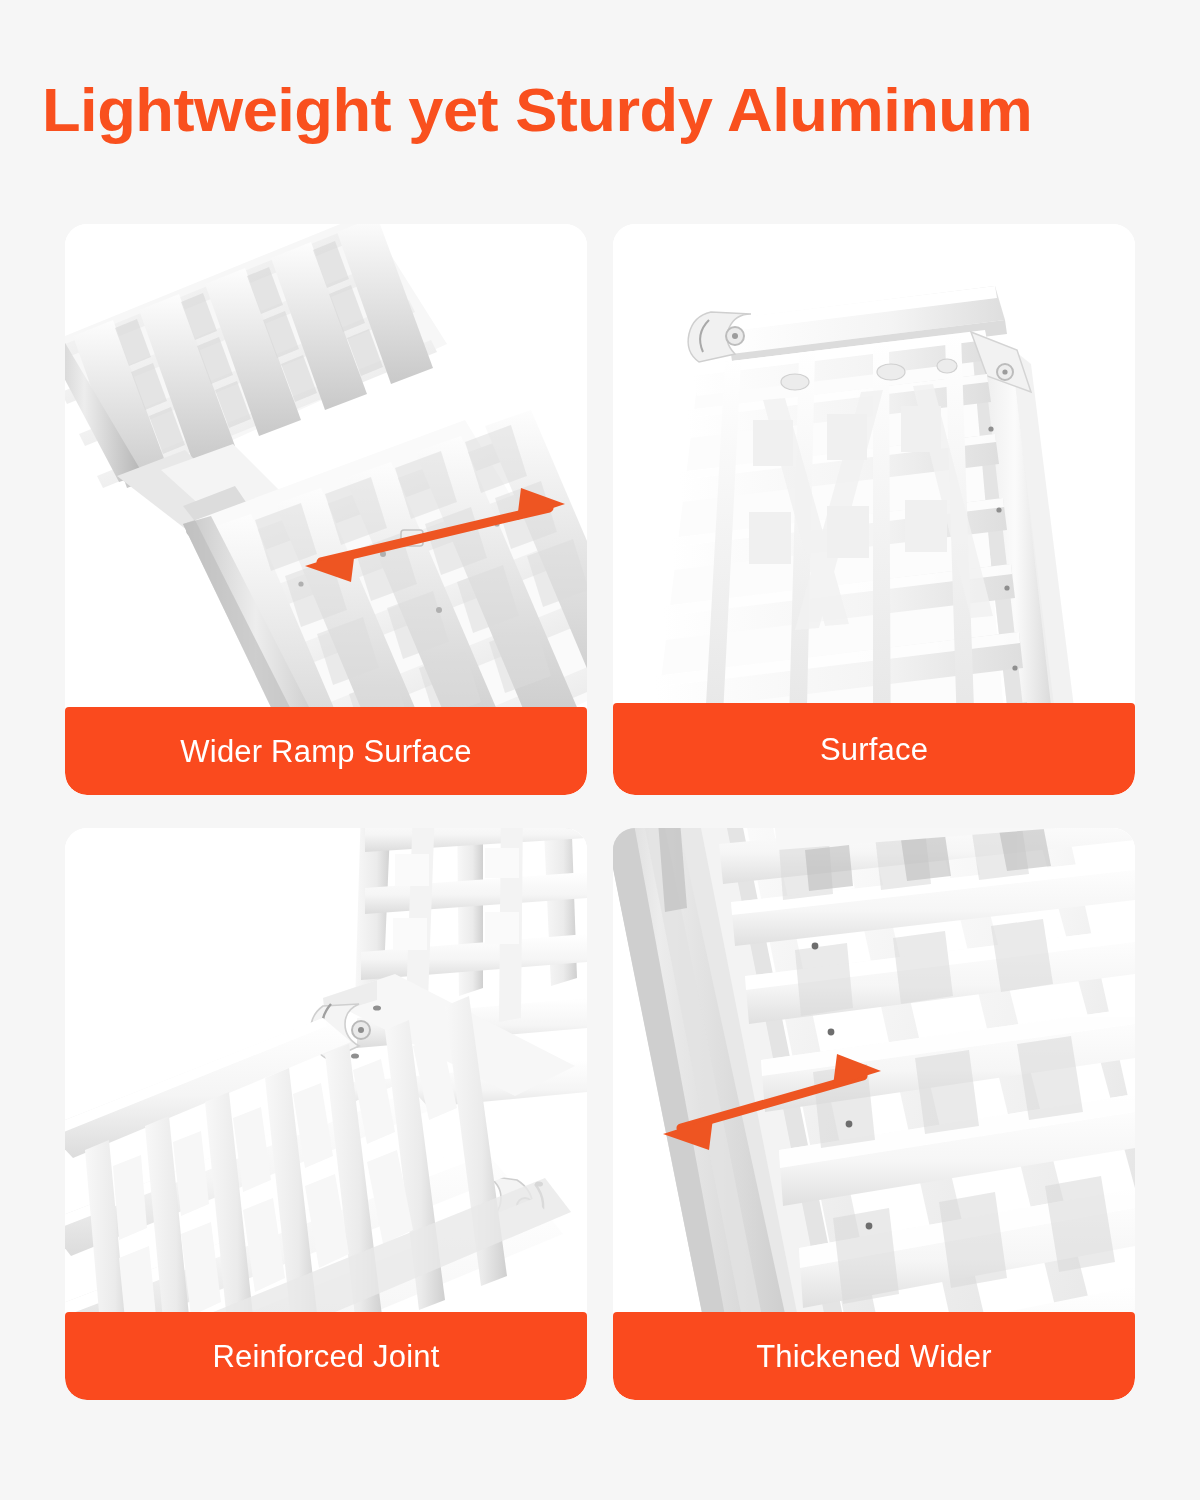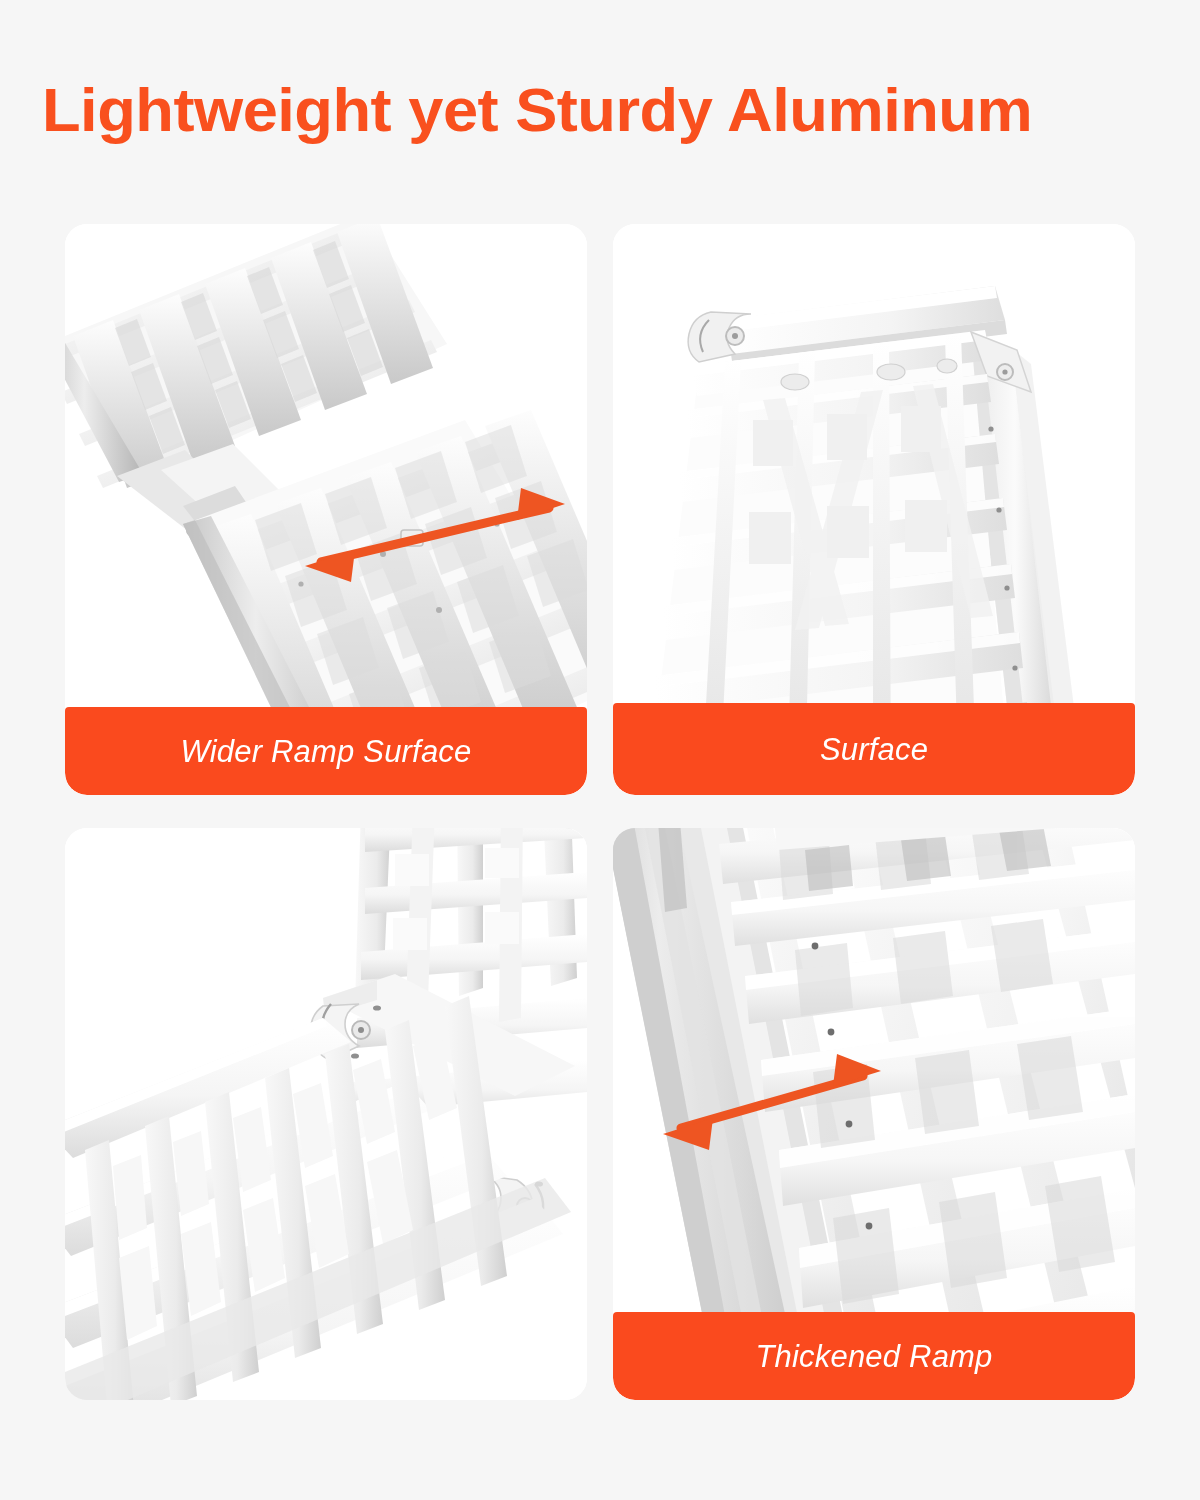--- a/index.html
+++ b/index.html
@@ -40,21 +40,20 @@
     position: absolute;
     left: 65px;
     top: 224px;
     width: 1070px;
     height: 1176px;
     display: grid;
     grid-template-columns: 522px 522px;
     grid-template-rows: 571px 572px;
     column-gap: 26px;
     row-gap: 33px;
-    font-style: italic;
   }
 
   .card {
     position: relative;
     background: #ffffff;
     border-radius: 22px;
     overflow: hidden;
   }
 
   .photo {
@@ -447,20 +446,23 @@
               <polygon points="178,382 208,370 220,450 190,464"></polygon>
               <polygon points="240,358 270,346 284,426 254,440"></polygon>
               <polygon points="302,334 332,322 348,402 318,416"></polygon>
             </g>
 
             <polygon points="-20,552 480,350 506,384 6,596" fill="#e9e9e9" opacity="0.8"></polygon>
           </g>
         </svg>
       </div>
 
+      <div class="caption one-line">
+        <span class="cap-line">Reinforced Joint</span>
+      </div>
     </div>
 
     <div class="card">
       <div class="photo">
         <svg viewBox="0 0 522 572" preserveAspectRatio="xMidYMid slice">
           <defs>
             <linearGradient id="beam4" x1="0" y1="0" x2="1" y2="0">
               <stop offset="0%" stop-color="#d3d3d3"></stop>
               <stop offset="25%" stop-color="#ececec"></stop>
               <stop offset="60%" stop-color="#dadada"></stop>
@@ -559,18 +561,18 @@
             </g>
             <g fill="#ee5522">
               <polygon points="50,306 100,290 96,322"></polygon>
               <polygon points="268,243 220,258 224,226"></polygon>
             </g>
           </g>
         </svg>
       </div>
 
       <div class="caption one-line">
-        <span class="cap-line">Thickened Ramp</span>
+        <span class="cap-line">Thickened Wider</span>
       </div>
     </div>
 
   </div>
 </div>
 
 </body></html>

